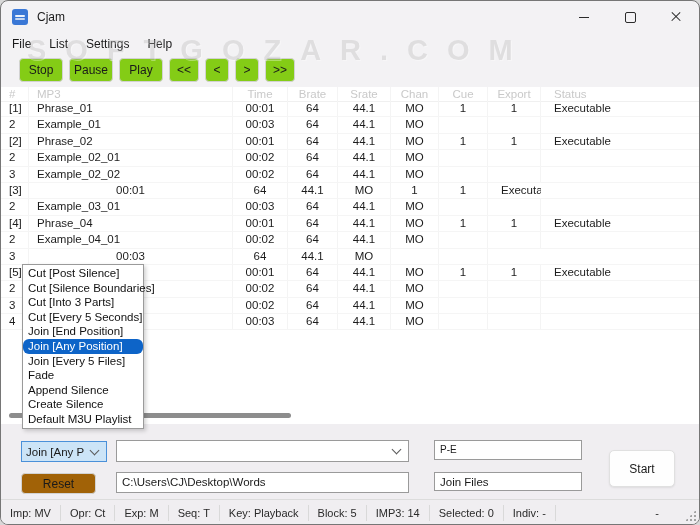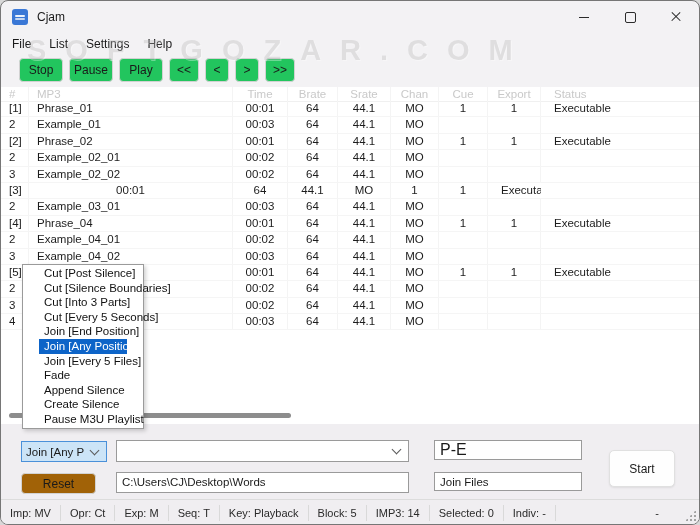--- a/index.html
+++ b/index.html
@@ -19,21 +19,21 @@
   .glyph-close::before{transform:rotate(45deg);} .glyph-close::after{transform:rotate(-45deg);}
   
   .menubar{position:absolute;left:2px;top:32px;height:21px;display:flex;align-items:center;font-size:12px;}
   .menu-item{padding:2px 9px;border-radius:3px;}
   
   .watermark{position:absolute;left:26px;top:33px;font-size:29px;font-weight:bold;letter-spacing:19px;
              color:#b9b9b9;opacity:.34;z-index:40;pointer-events:none;text-shadow:1px 1px 0 #ffffff;}
   
   .toolbar{position:absolute;left:0;top:53px;width:100%;height:33px;}
   .tb-buttons{position:absolute;left:18px;top:4px;display:flex;gap:6px;}
-  .tb-btn{height:24px;background:#22c55e;border:1px solid #d2d2d2;border-radius:4px;font-size:12px;
+  .tb-btn{height:24px;background:#84cc16;border:1px solid #d2d2d2;border-radius:4px;font-size:12px;
           display:flex;align-items:center;justify-content:center;box-sizing:border-box;color:#1a1a1a;}
   .tb-wide{width:44px;} .tb-med{width:30px;} .tb-sm{width:24px;}
   .slider-track{position:absolute;left:313px;top:66px;width:180px;height:2px;background:#dddddd;border-radius:1px;}
   .slider-thumb{position:absolute;left:309px;top:57px;width:10px;height:19px;background:#0078d4;
                 clip-path:polygon(0 0,100% 0,100% 62%,50% 100%,0 62%);}
   .time-display{position:absolute;left:478px;top:63px;width:112px;text-align:right;font-size:11.5px;color:#1a1a1a;}
   .preset-select{position:absolute;left:608px;top:57px;width:82px;height:24px;background:#fdfdfd;border:1px solid #cfcfcf;
                  border-radius:4px;box-sizing:border-box;display:flex;align-items:center;font-size:12px;padding-left:9px;}
   .chev{width:6px;height:6px;border-right:1.4px solid #5a5a5a;border-bottom:1.4px solid #5a5a5a;
         transform:rotate(45deg);margin-left:auto;margin-right:8px;margin-top:-3px;flex:0 0 auto;}
@@ -45,31 +45,31 @@
   .cell.c2,.cell.c3,.cell.c4,.cell.c5,.cell.c6,.cell.c7{text-align:center;}
   .cell.c8{padding-left:13px;border-right:none;}
   .thead{position:absolute;left:0;top:0;width:100%;height:14px;font-size:11.5px;color:#c9c9c9;
          border-bottom:1px solid #f0f0f0;line-height:14px;}
   .tbody{position:absolute;left:0;top:14px;width:100%;}
   .trow{height:15.4px;line-height:15.4px;font-size:11.5px;color:#1c1c1c;border-bottom:1px solid #f5f5f5;}
   
   .hscroll-thumb{position:absolute;left:8px;top:412px;width:282px;height:5px;background:#8d8d8d;border-radius:2.5px;z-index:5;}
   
   .ctx-menu{position:absolute;left:21px;top:263px;width:122px;background:#ffffff;border:1px solid #9a9a9a;
-            box-shadow:2px 2px 4px rgba(0,0,0,.18);z-index:30;box-sizing:border-box;padding:1px 16px;}
+            box-shadow:2px 2px 4px rgba(0,0,0,.18);z-index:30;box-sizing:border-box;padding:1px 0;}
   .ctx-item{height:14.6px;line-height:14.6px;font-size:11.5px;padding-left:5px;white-space:nowrap;color:#111;}
-  .ctx-item.selected{background:#0d64c8;color:#ffffff;}
+  .ctx-item.selected{background:#0d64c8;color:#ffffff;border-radius:6px;}
   
   .bottom-panel{position:absolute;left:0;top:423px;width:100%;height:75px;background:#f0eef1;}
   .action-combo{position:absolute;left:20px;top:440px;width:86px;height:21px;background:#cce4f7;border:1px solid #4a90d9;
                 box-sizing:border-box;display:flex;align-items:center;font-size:11.5px;padding-left:4px;white-space:nowrap;overflow:hidden;}
   .file-combo{position:absolute;left:115px;top:439px;width:293px;height:22px;background:#ffffff;border:1px solid #9a9a9a;
               box-sizing:border-box;display:flex;align-items:center;font-size:11.5px;padding-left:5px;}
   .range-field{position:absolute;left:433px;top:439px;width:148px;height:20px;background:#ffffff;border:1px solid #9a9a9a;
-               box-sizing:border-box;font-size:16px;line-height:18px;padding-left:5px;}
+               box-sizing:border-box;font-size:10px;line-height:18px;padding-left:5px;}
   .reset-btn{position:absolute;left:20px;top:472px;width:75px;height:21px;background:#a16207;border:1px solid #d2d2d2;
              border-radius:4px;box-sizing:border-box;font-size:12px;display:flex;align-items:center;justify-content:center;}
   .path-field{position:absolute;left:115px;top:471px;width:293px;height:21px;background:#ffffff;border:1px solid #9a9a9a;
               box-sizing:border-box;font-size:11.5px;line-height:19px;padding-left:5px;}
   .output-field{position:absolute;left:433px;top:471px;width:148px;height:19px;background:#ffffff;border:1px solid #9a9a9a;
                 box-sizing:border-box;font-size:11.5px;line-height:19px;padding-left:5px;}
   .start-btn{position:absolute;left:608px;top:449px;width:66px;height:37px;background:#fefefe;border:1px solid #e0e0e0;
              border-radius:5px;box-sizing:border-box;font-size:12px;display:flex;align-items:center;justify-content:center;
              box-shadow:0 1px 2px rgba(0,0,0,.08);}
   
@@ -236,21 +236,20 @@
           <div class="cell c2">00:02</div>
           <div class="cell c3">64</div>
           <div class="cell c4">44.1</div>
           <div class="cell c5">MO</div>
           <div class="cell c6"></div>
           <div class="cell c7"></div>
           <div class="cell c8"></div>
         </div>
         <div class="trow cols">
           <div class="cell c0">3</div>
-          <div class="cell c1">Example_04_02</div>
           <div class="cell c2">00:03</div>
           <div class="cell c3">64</div>
           <div class="cell c4">44.1</div>
           <div class="cell c5">MO</div>
           <div class="cell c6"></div>
           <div class="cell c7"></div>
           <div class="cell c8"></div>
         </div>
         <div class="trow cols">
           <div class="cell c0">[5]</div>
@@ -305,21 +304,21 @@
       <div class="ctx-item">Cut [Post Silence]</div>
       <div class="ctx-item">Cut [Silence Boundaries]</div>
       <div class="ctx-item">Cut [Into 3 Parts]</div>
       <div class="ctx-item">Cut [Every 5 Seconds]</div>
       <div class="ctx-item">Join [End Position]</div>
       <div class="ctx-item selected">Join [Any Position]</div>
       <div class="ctx-item">Join [Every 5 Files]</div>
       <div class="ctx-item">Fade</div>
       <div class="ctx-item">Append Silence</div>
       <div class="ctx-item">Create Silence</div>
-      <div class="ctx-item">Pause M3U Playlist</div>
+      <div class="ctx-item">Default M3U Playlist</div>
     </div>
 
   <div class="bottom-panel"></div>
 
   <div class="action-combo">
     <span>Join [Any P</span>
     <span class="chev"></span>
   </div>
 
   <div class="file-combo">

